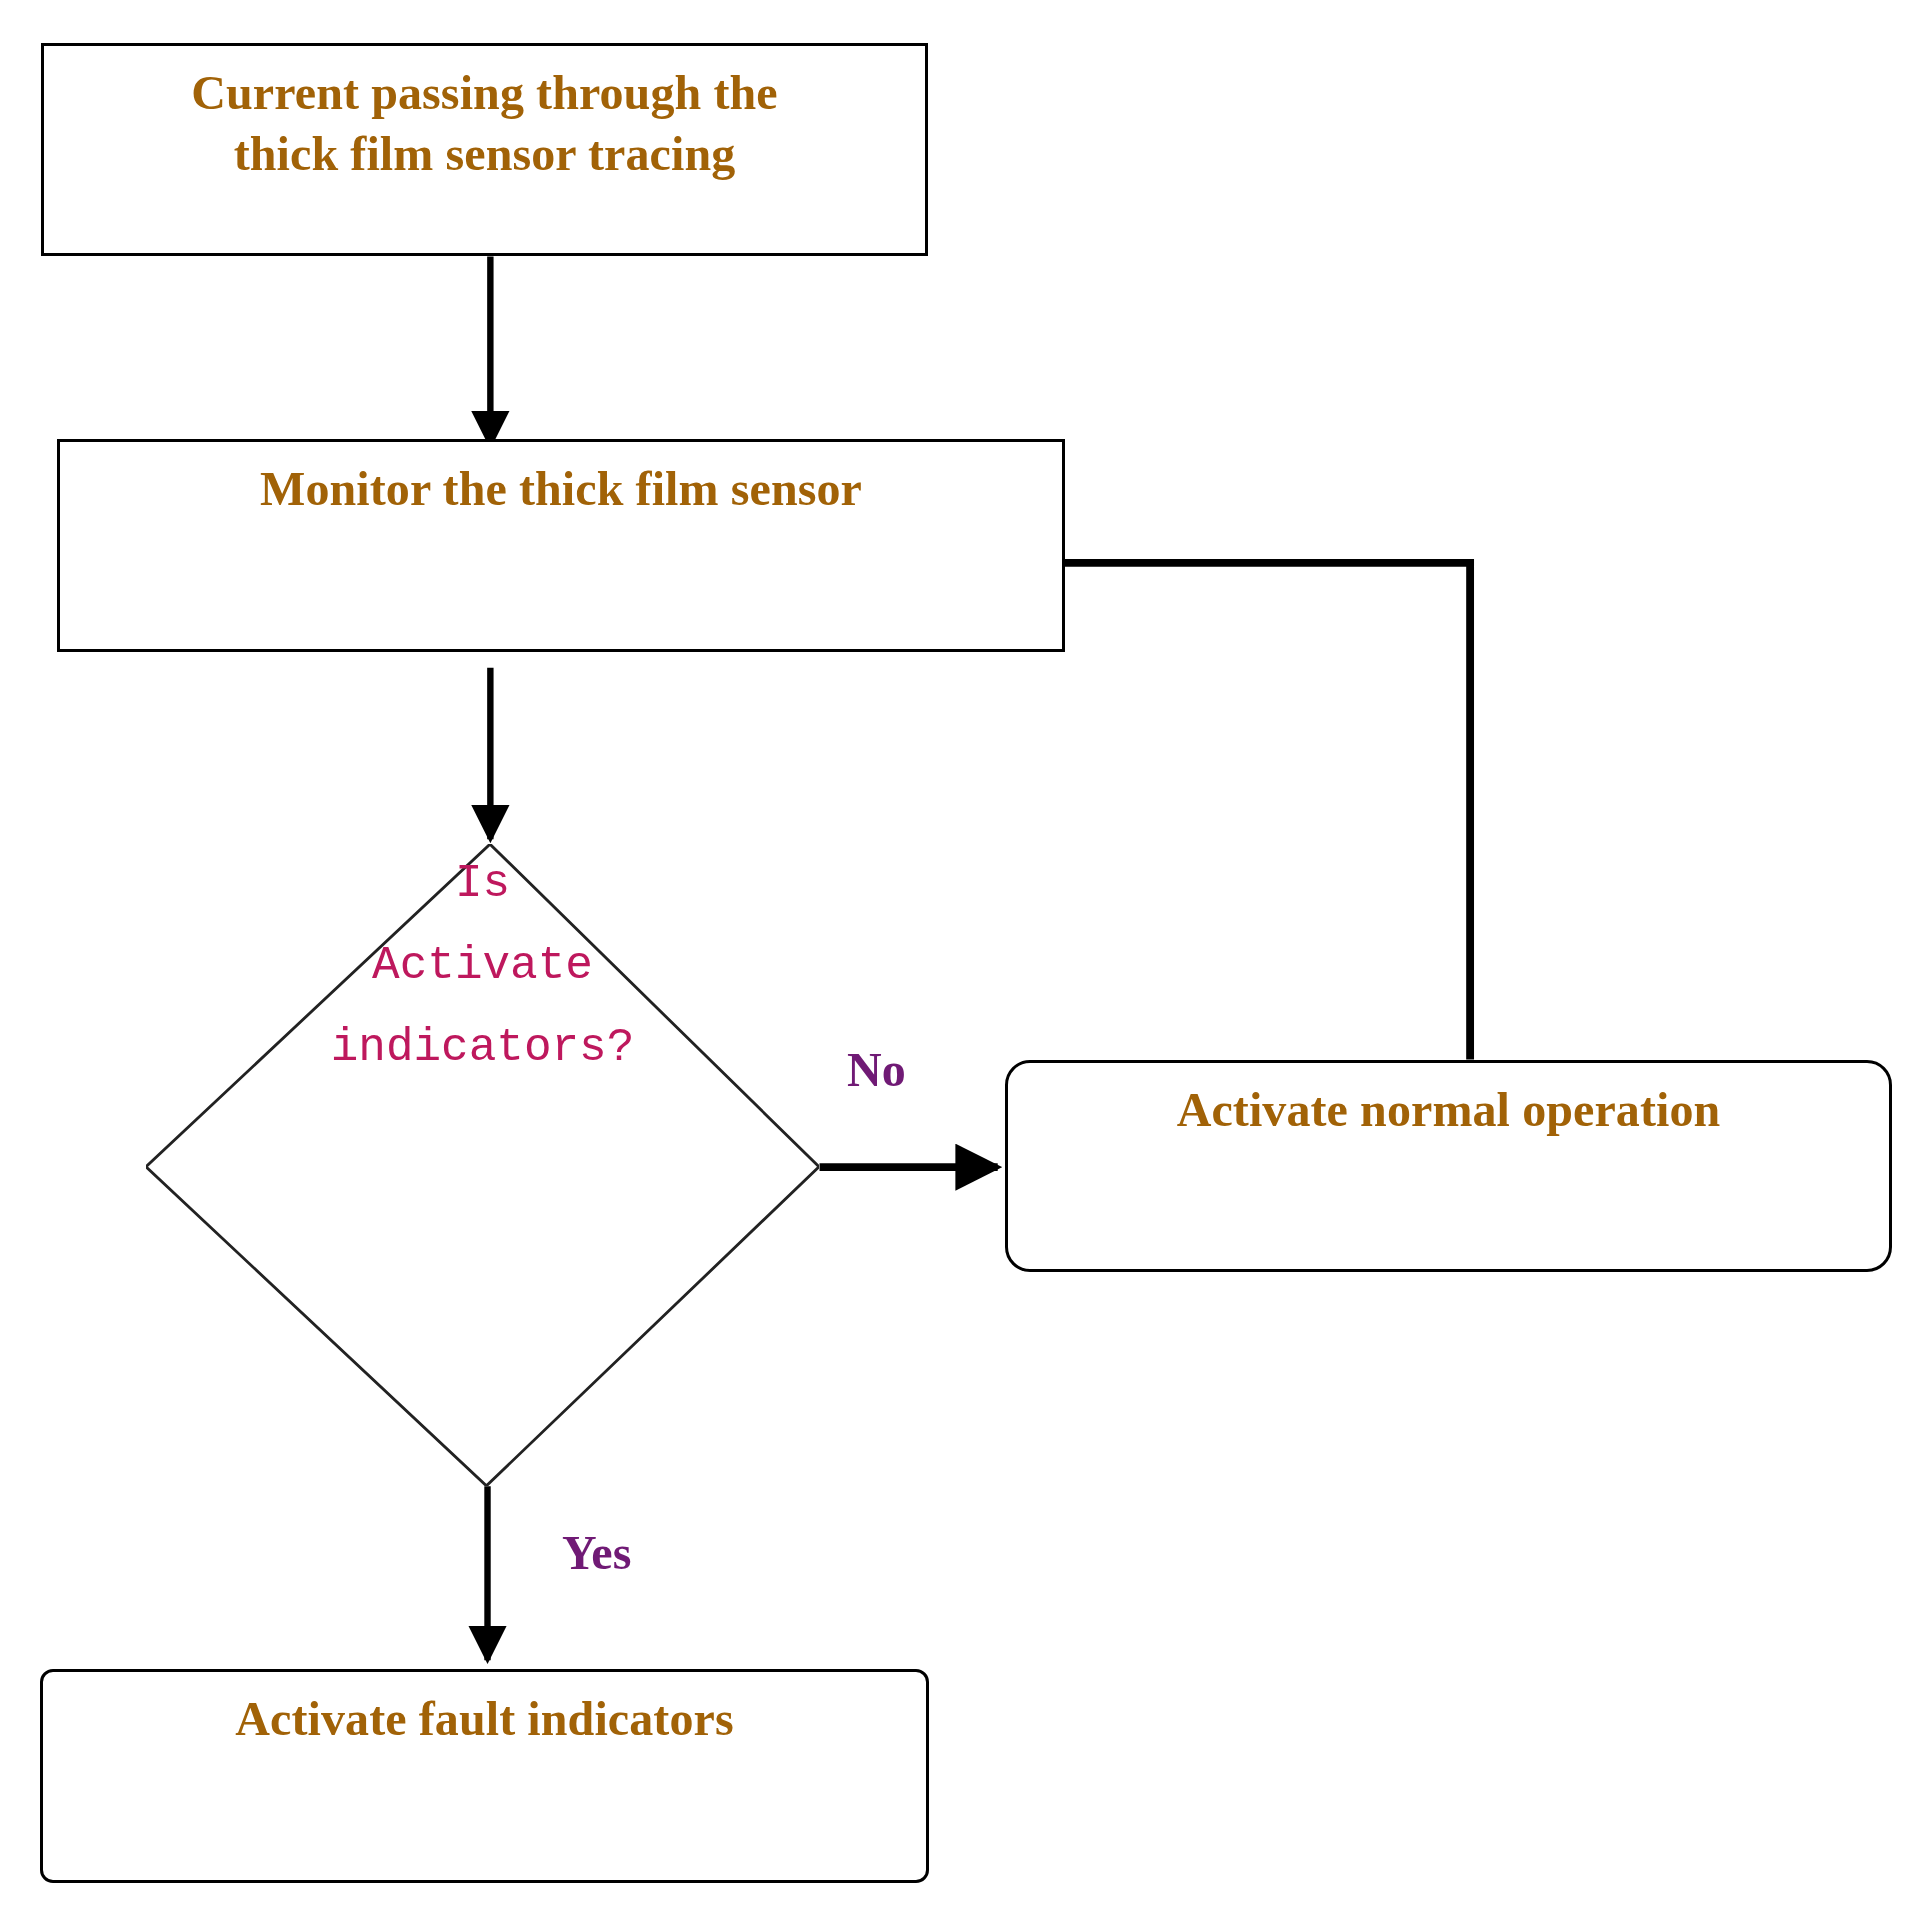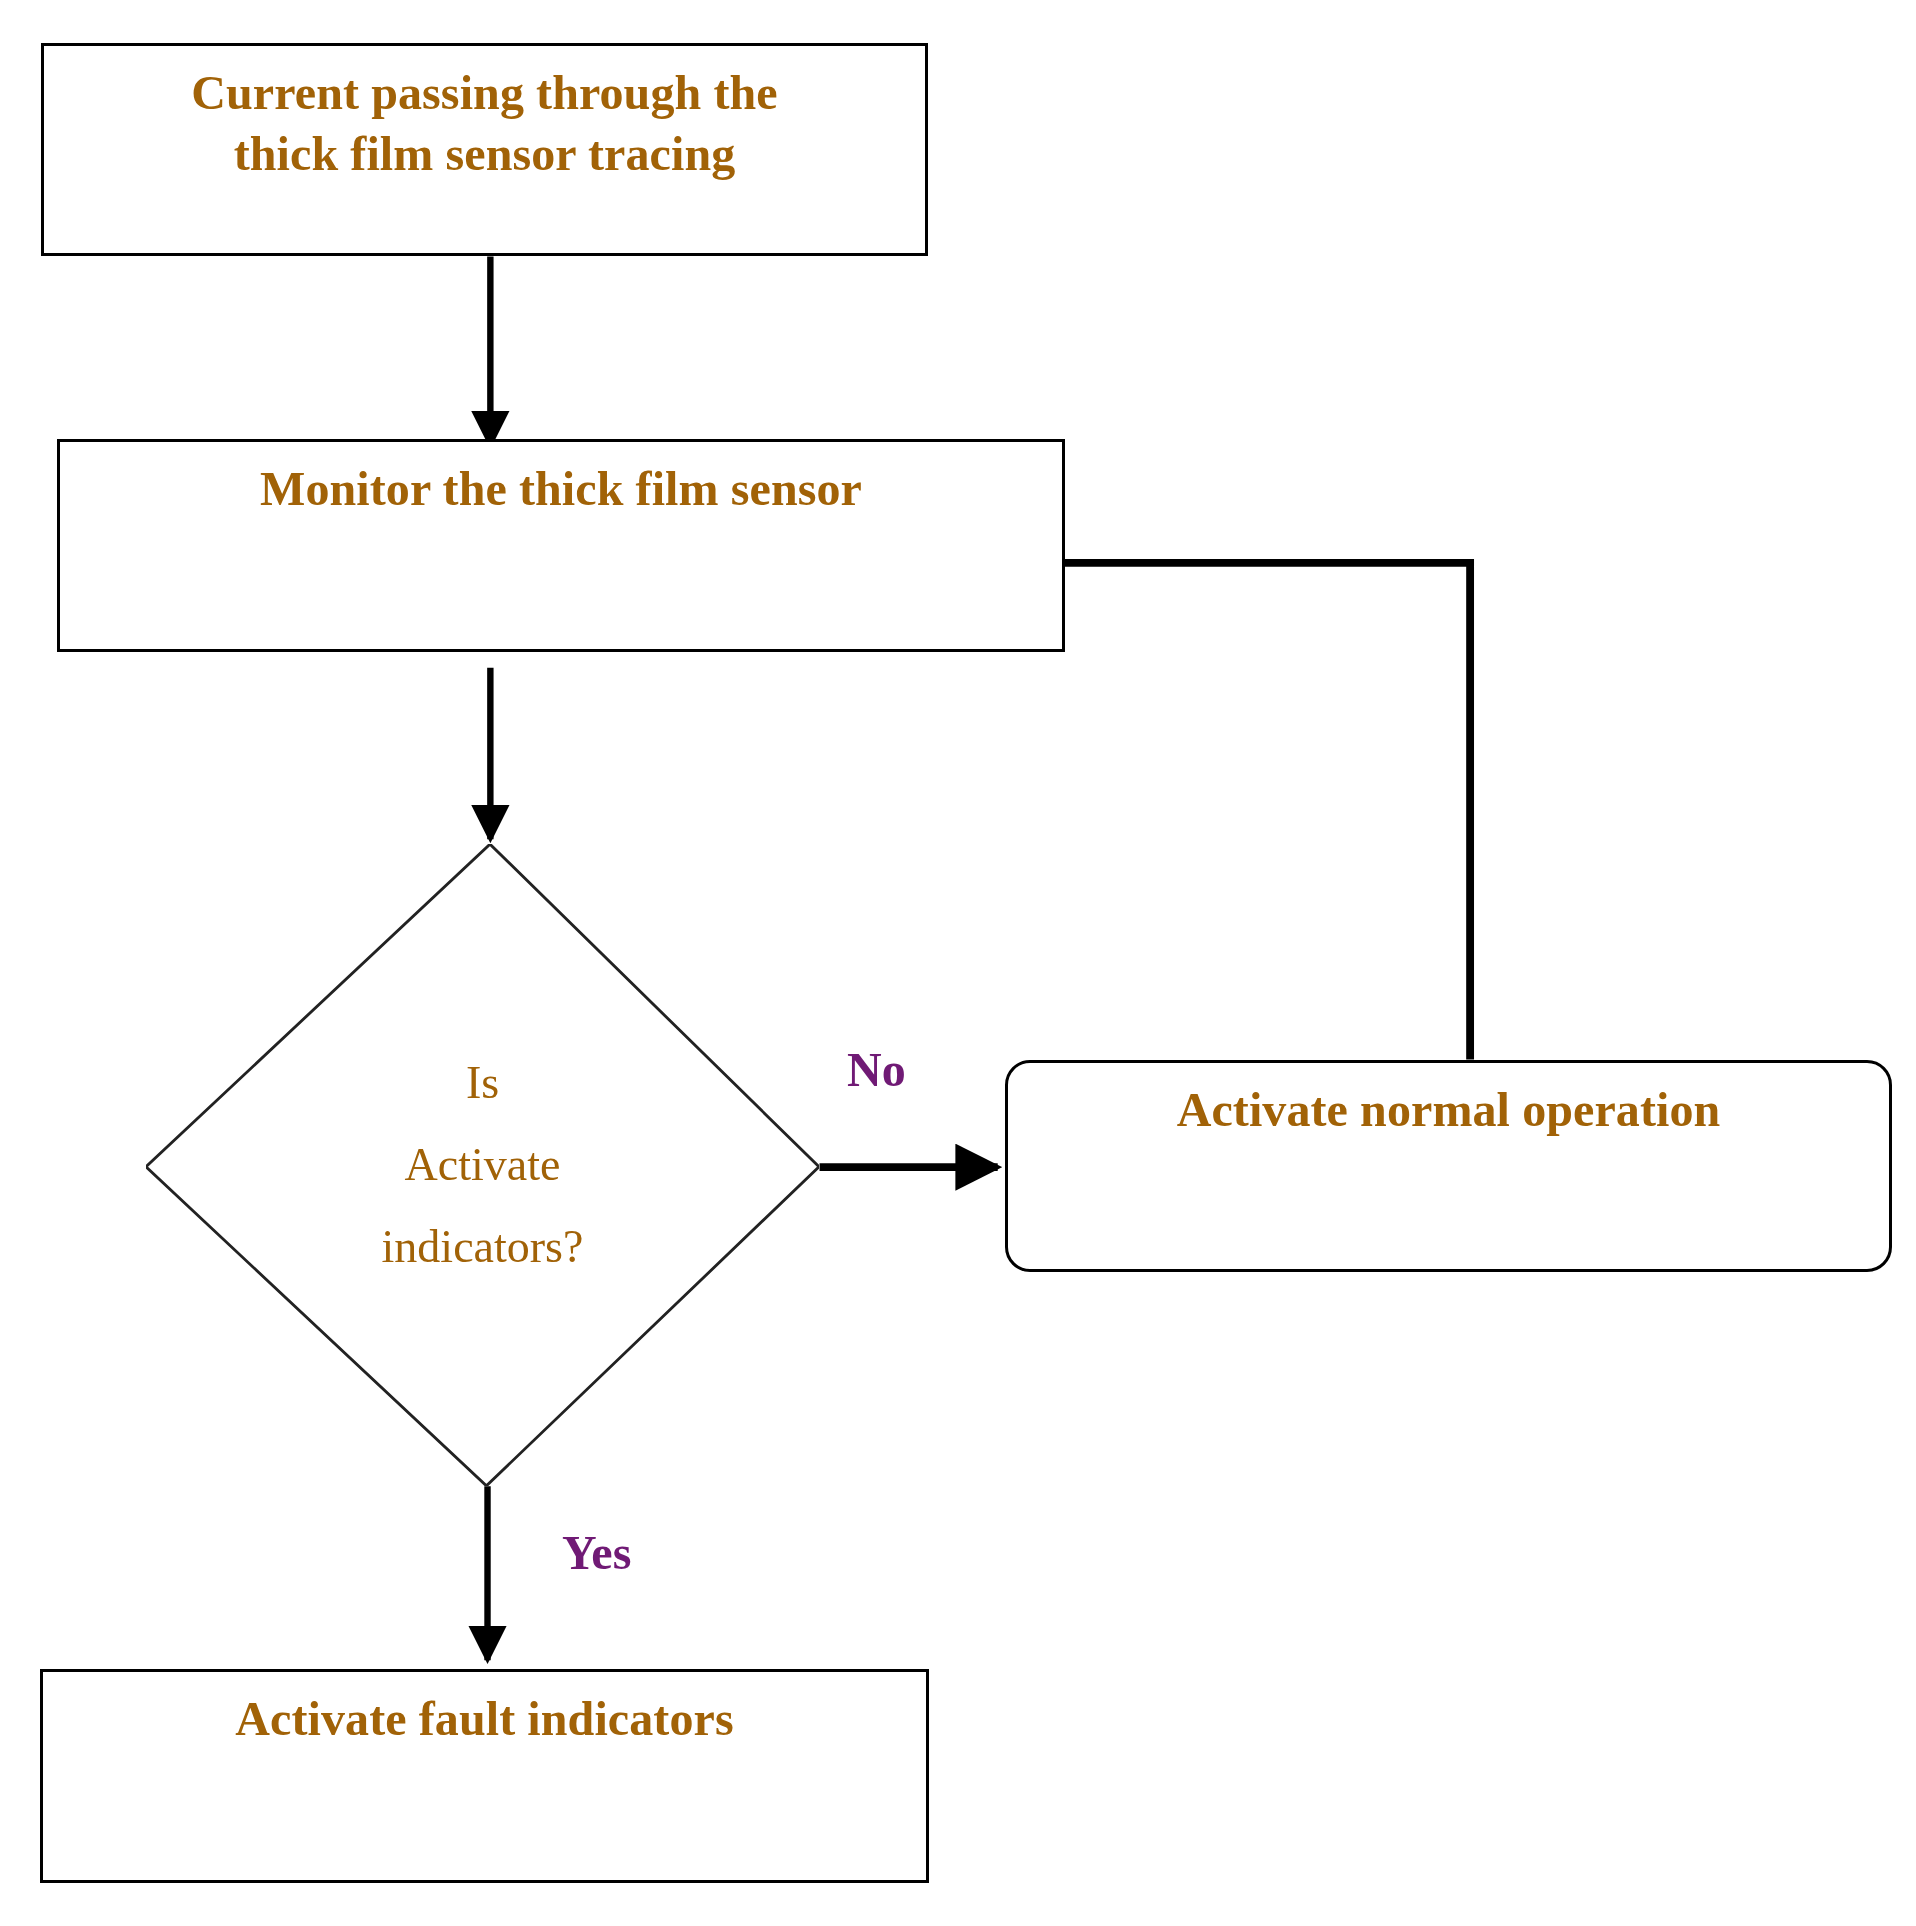--- a/index.html
+++ b/index.html
@@ -38,25 +38,25 @@
   }
   .decision-wrap svg { display: block; }
   .decision-text {
     position: absolute;
     left: 0; top: 0;
     width: 100%;
     height: 100%;
     display: flex;
     flex-direction: column;
     align-items: center;
-    justify-content: center;
     font-size: 46px;
     line-height: 1.78;
-    color: #a16207;
+    color: #be185d;
     font-weight: 400;
+    font-family: Liberation Mono, monospace;
   }
   .decision-text .ln { display: block; white-space: nowrap; }
 
   .edge-label {
     position: absolute;
     font-size: 48px;
     font-weight: bold;
     color: #701a75;
     white-space: nowrap;
   }
@@ -119,21 +119,21 @@
       <span class="ln">Is</span>
       <span class="ln">Activate</span>
       <span class="ln">indicators?</span>
     </div>
   </div>
 
   <div class="node proc" style="left:1005px; top:1060px; width:887px; height:212px;border-radius:25px;">
     <span class="ln">Activate normal operation</span>
   </div>
 
-  <div class="node proc" style="left:40px; top:1669px; width:889px; height:214px;">
+  <div class="node proc" style="left:40px; top:1669px; width:889px; height:214px;border-radius:13px;">
     <span class="ln">Activate fault indicators</span>
   </div>
 
   <div class="edge-label" style="left:847px; top:1042px;">No</div>
 
   <div class="edge-label" style="left:562px; top:1525px;">Yes</div>
 
 </div>
 
 

